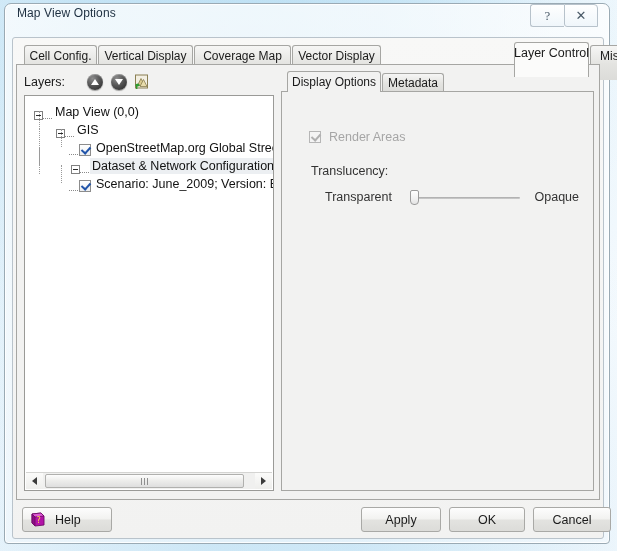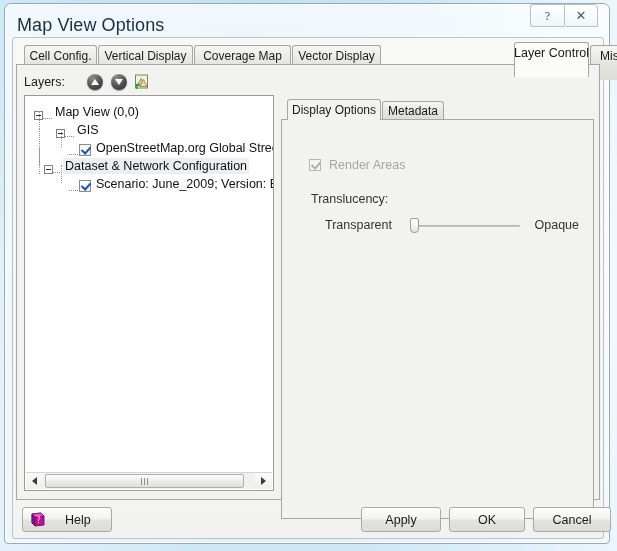--- a/index.html
+++ b/index.html
@@ -39,22 +39,22 @@
   }
 
   
   #titlebar {
     position: absolute;
     left: 5px; top: 4px;
     width: 605px; height: 33px;
   }
   #title-text {
     position: absolute;
-    left: 12px; top: 11px;
-    font-size: 18px;
+    left: 12px; top: 2px;
+    font-size: 12px;
     color: #1d2f40;
     letter-spacing: 0.1px;
     white-space: nowrap;
   }
   .caption-btn {
     position: absolute;
     top: 0px;
     width: 34px; height: 23px;
     box-sizing: border-box;
     border: 1px solid #b7c2cb;
@@ -298,21 +298,21 @@
       linear-gradient(90deg,
         #8f8f8f 0px, #8f8f8f 1px, transparent 1px, transparent 3px,
         #8f8f8f 3px, #8f8f8f 4px, transparent 4px, transparent 6px,
         #8f8f8f 6px, #8f8f8f 7px, transparent 7px);
   }
 
   
   #right-panel {
     position: absolute;
     left: 264px; top: 6px;
-    width: 313px; height: 420px; margin-top: 28px;
+    width: 313px; height: 420px;
   }
   #sub-tabs {
     position: absolute;
     left: 0; top: 0;
     width: 313px; height: 21px;
   }
   .subtab {
     position: absolute;
     top: 2px;
     height: 19px;
@@ -406,21 +406,21 @@
     box-sizing: border-box;
     border: 1px solid #a9a9a6;
     border-radius: 3px;
     background: linear-gradient(180deg,#fdfdfd 0%, #f2f2f0 48%, #e3e3e0 52%, #dcdcd9 100%);
     font-size: 12.5px;
     color: #1b1b1b;
     display: flex; align-items: center; justify-content: center;
     cursor: default;
   }
   #btn-help { left: 6px; width: 90px; justify-content: flex-start; padding-left: 7px; }
-  #btn-help .lbl { margin-left: 19px; }
+  #btn-help .lbl { margin-left: 9px; }
   #btn-apply { left: 345px; width: 80px; }
   #btn-ok { left: 433px; width: 76px; }
   #btn-cancel { left: 517px; width: 78px; }
 
   .book-icon { width: 16px; height: 15px; flex: 0 0 auto; }
 </style>
 </head>
 <body>
 
 <div id="window">
@@ -504,21 +504,21 @@
           </div>
 
           <div class="tnode" style="padding-left:53px;">
             <span class="vline" style="left:13.5px; top:-9px; height:45px;"></span>
             <span class="vline" style="left:35.5px; top:-9px; height:18px;"></span>
             <span class="dash-lead" style="margin-left:-9px;"></span>
             <span class="cbox checked"></span>
             <span class="node-label">OpenStreetMap.org Global Street Ma</span>
           </div>
 
-          <div class="tnode" style="padding-left:19px;">
+          <div class="tnode" style="padding-left:46px;">
             <span class="vline" style="left:13.5px; top:-9px; height:18px;"></span>
             <span class="expander"></span>
             <span class="dash-lead"></span>
             <span class="node-label selected">Dataset &amp; Network Configuration</span>
           </div>
 
           <div class="tnode" style="padding-left:53px;">
             <span class="vline" style="left:35.5px; top:-9px; height:18px;"></span>
             <span class="dash-lead" style="margin-left:-9px;"></span>
             <span class="cbox checked"></span>

